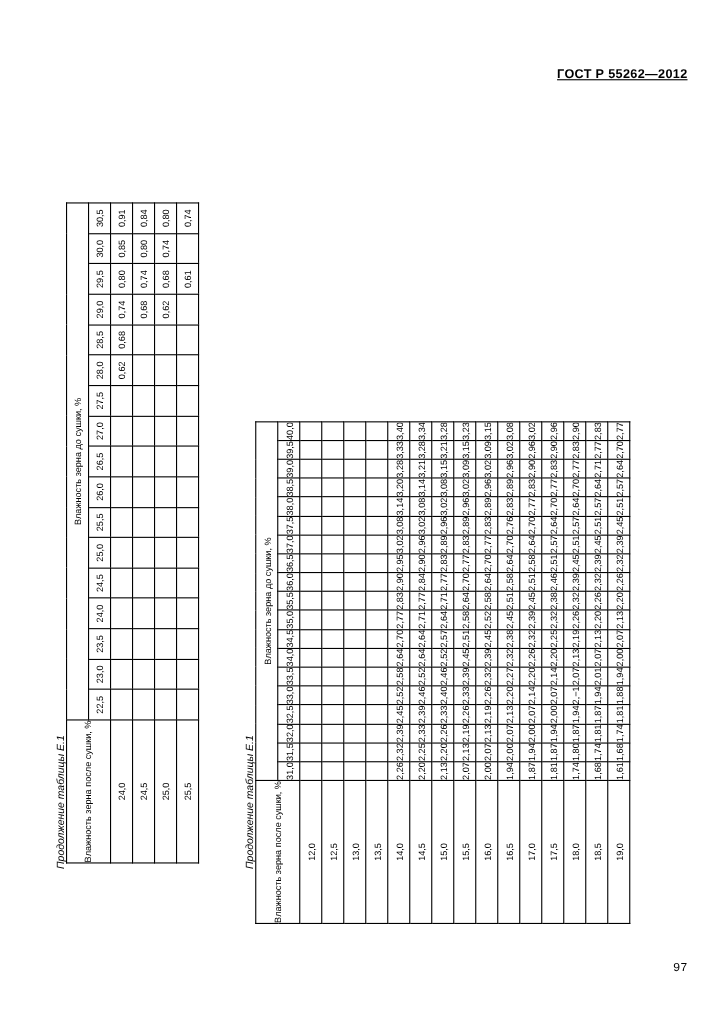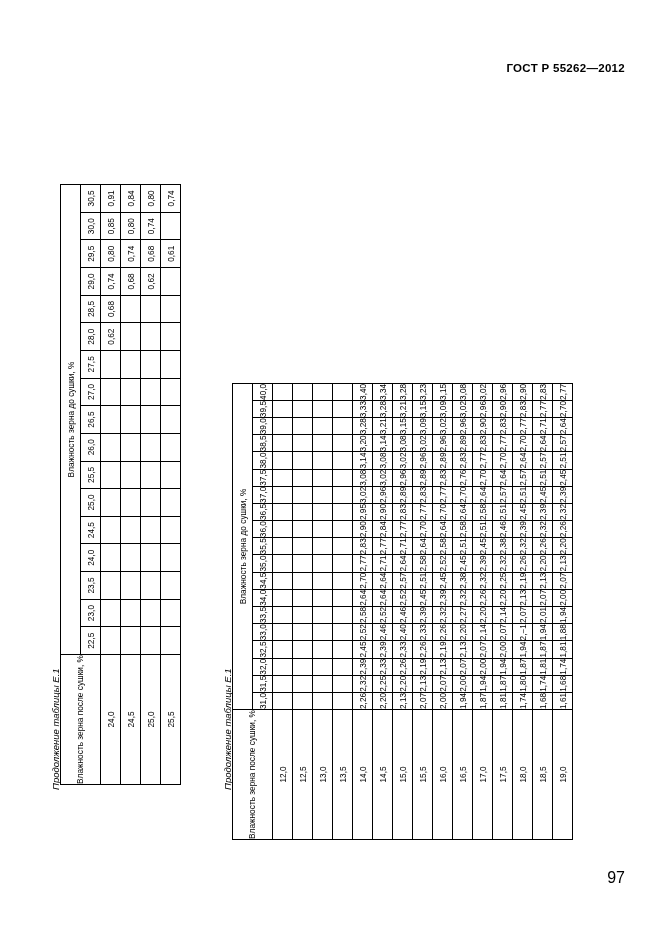--- a/index.html
+++ b/index.html
@@ -24,27 +24,28 @@
   
   .header-std {
     position: absolute;
     right: 36px;
     top: 62px;
     font-family: "Liberation Sans", sans-serif;
     font-size: 11.5px;
     font-weight: bold;
     letter-spacing: 0.3px;
     white-space: nowrap;
+    text-decoration: underline;
   }
   .page-num {
     position: absolute;
     right: 36px;
     bottom: 48px;
-    font-family: Liberation Sans, sans-serif;
-    font-size: 16px;
+    font-family: Liberation Mono, monospace;
+    font-size: 11px;
   }
   
   .caption {
     position: absolute;
     font-family: "Liberation Sans", sans-serif;
     font-size: 9.5px;
     font-style: italic;
     white-space: nowrap;
     transform-origin: 0 0;
     transform: rotate(-90deg);

